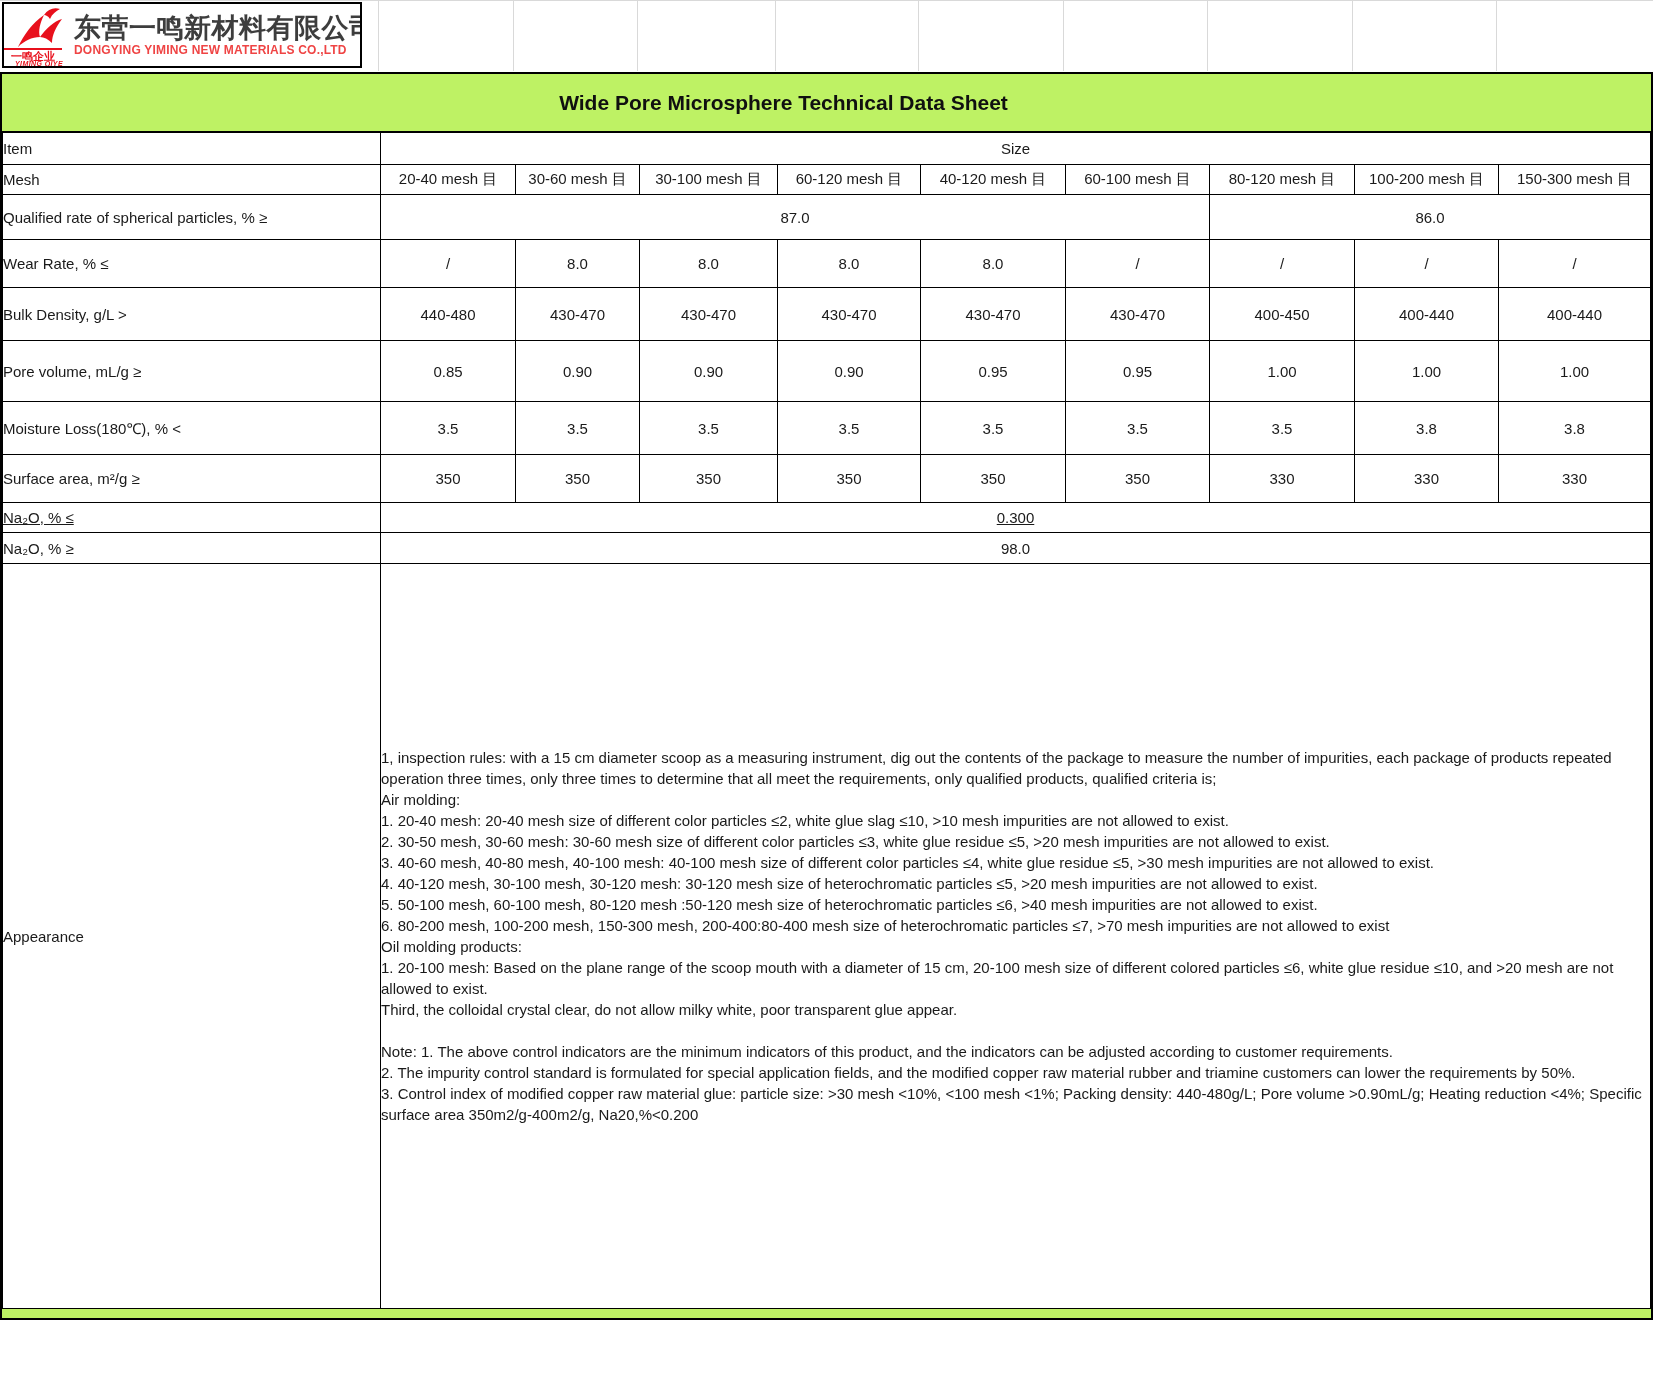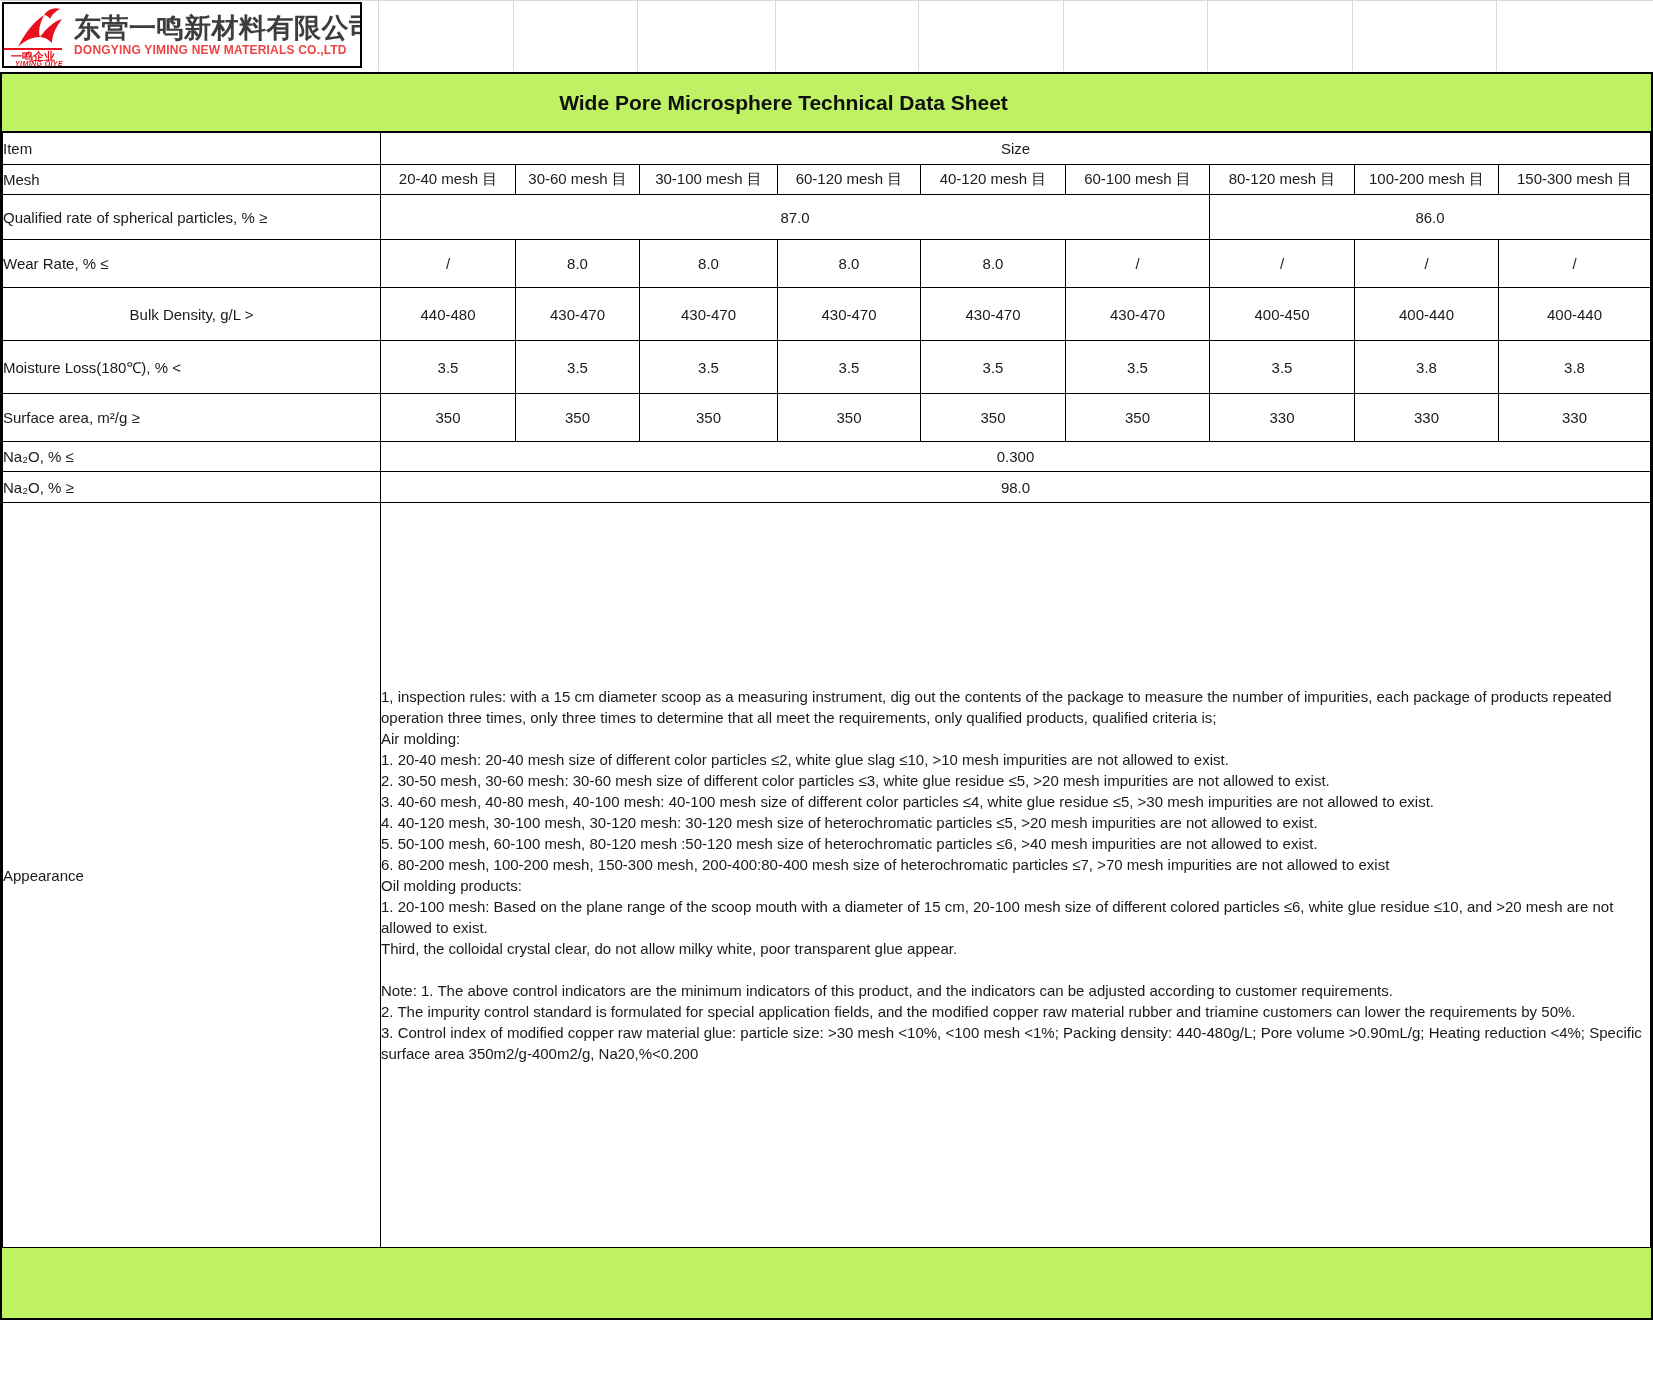--- a/index.html
+++ b/index.html
@@ -41,25 +41,25 @@
   table.tds td{
     border:1px solid #000;font-size:15px;color:#1a1a1a;padding:0;overflow:hidden;
     vertical-align:middle;background:#fff;
   }
   td.lbl{text-align:left;padding-left:5px;}
   td.val{text-align:center;}
   #row-item td{height:31px;margin-left:44px;}
   #mesh-row td{height:29px;}
   tr.r0 td{height:44px;}
   tr.r1 td{height:47px;}
-  tr.r2 td{height:52px;text-align:center;}
+  tr.r2 td{height:52px;}
   tr.r3 td{height:60px;}
   tr.r4 td{height:52px;}
   tr.r5 td{height:47px;}
-  tr.r6 td{height:29px;}
+  tr.r6 td{height:29px;text-decoration:underline;}
   tr.r7 td{height:30px;}
   tr.appearance-row td{height:744px;}
   td.appearance-cell{padding:0 10px 0 5px;vertical-align:middle;}
   .app-line{font-size:15px;line-height:21px;color:#1a1a1a;}
   .app-line.blank{height:21px;}
 </style>
 </head>
 <body>
 
 <div class="topstrip">
@@ -149,20 +149,32 @@
           <td class="val">440-480</td>
           <td class="val">430-470</td>
           <td class="val">430-470</td>
           <td class="val">430-470</td>
           <td class="val">430-470</td>
           <td class="val">430-470</td>
           <td class="val">400-450</td>
           <td class="val">400-440</td>
           <td class="val">400-440</td>
         </tr>
+        <tr class="r3">
+          <td class="lbl">Pore volume, mL/g  ≥</td>
+          <td class="val">0.85</td>
+          <td class="val">0.90</td>
+          <td class="val">0.90</td>
+          <td class="val">0.90</td>
+          <td class="val">0.95</td>
+          <td class="val">0.95</td>
+          <td class="val">1.00</td>
+          <td class="val">1.00</td>
+          <td class="val">1.00</td>
+        </tr>
         <tr class="r4">
           <td class="lbl">Moisture Loss(180℃), % &lt;</td>
           <td class="val">3.5</td>
           <td class="val">3.5</td>
           <td class="val">3.5</td>
           <td class="val">3.5</td>
           <td class="val">3.5</td>
           <td class="val">3.5</td>
           <td class="val">3.5</td>
           <td class="val">3.8</td>

